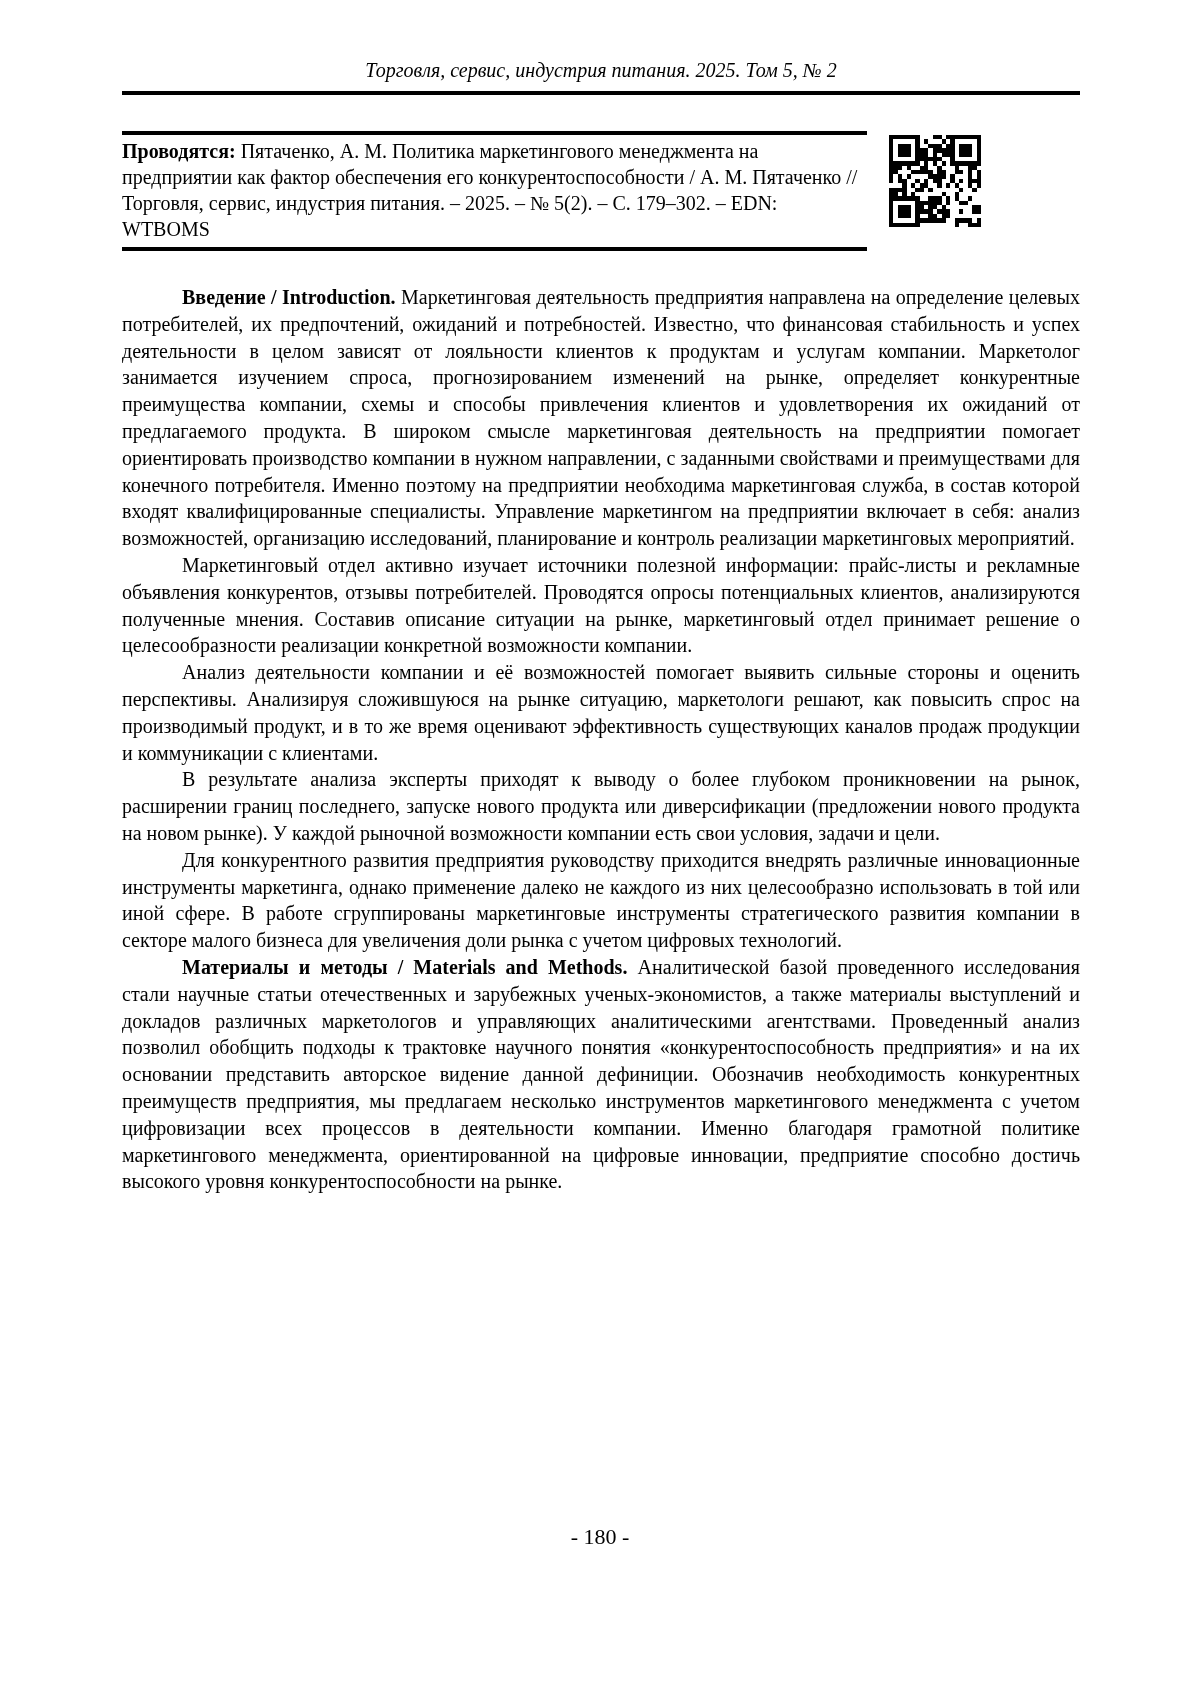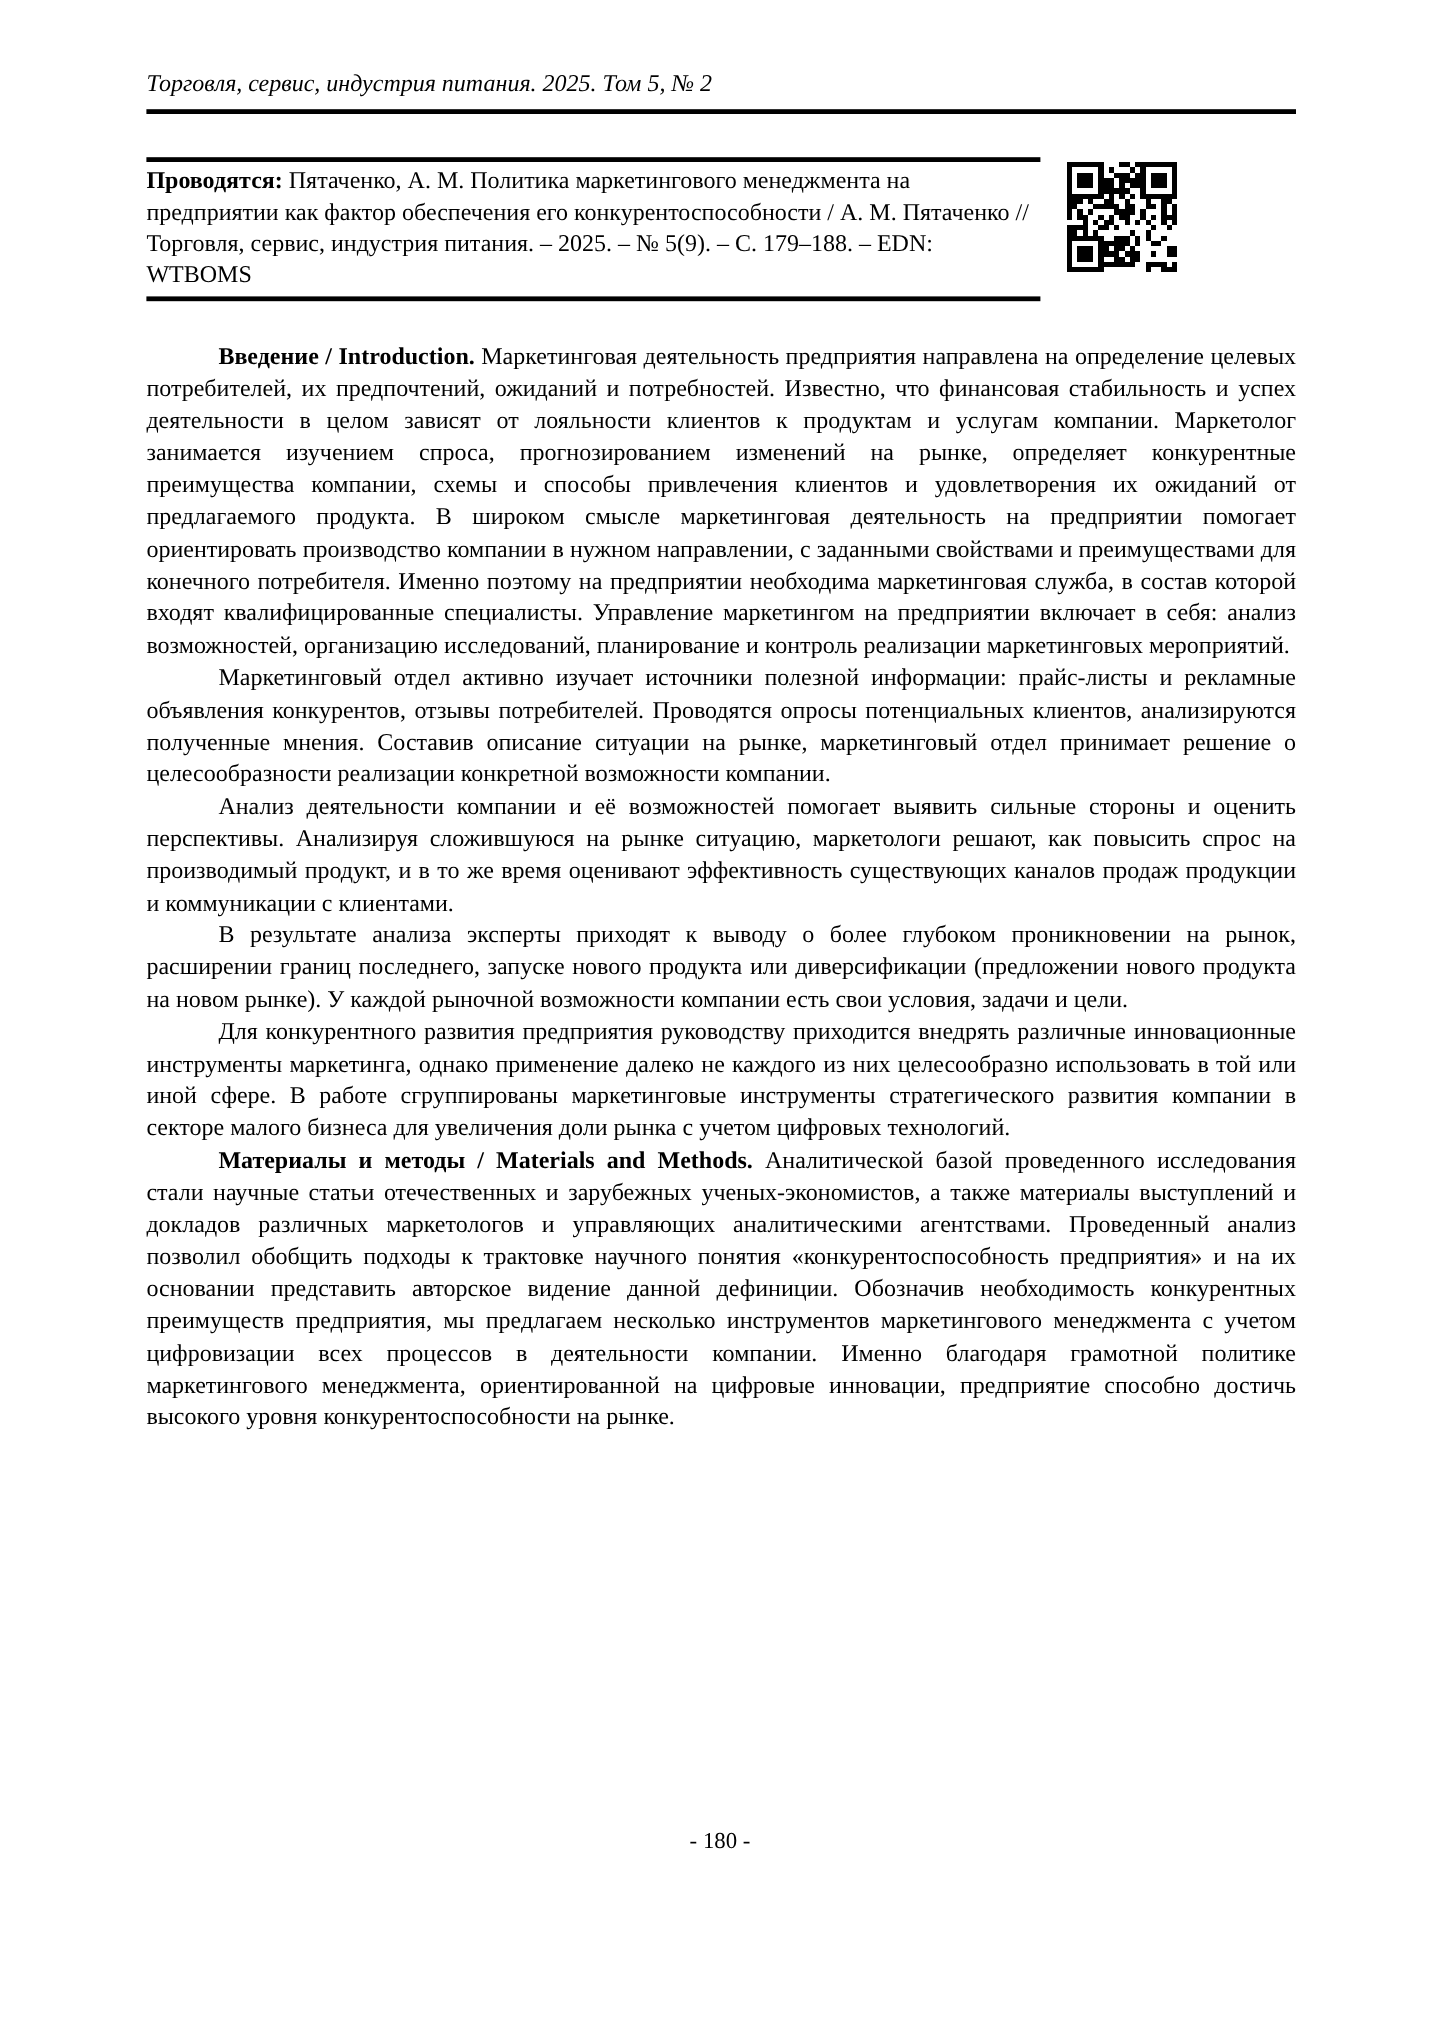--- a/index.html
+++ b/index.html
@@ -11,21 +11,21 @@
     overflow: hidden;
     font-family: "Liberation Serif", serif;
     color: #000;
   }
   .page {
     position: absolute;
     inset: 0;
     padding: 58px 120px 0 122px;
   }
   .journal-header {
-    text-align: left;
+    text-align: center;
     font-style: italic;
     font-size: 20px;
     line-height: 24px;
     padding-bottom: 9px;
   }
   .header-rule {
     height: 4px;
     background: #000;
   }
   .citation-row {
@@ -60,37 +60,37 @@
   .article-body p {
     text-indent: 60px;
   }
   .article-body b { font-weight: bold; }
   .page-footer {
     position: absolute;
     left: 0;
     right: 0;
     top: 1524px;
     text-align: center;
-    font-size: 19px;
+    font-size: 22px;
   }
 </style>
 </head>
 <body>
 
 <div class="page">
 
   <div class="journal-header">
     <span>Торговля, сервис, индустрия питания. 2025. Том 5, № 2</span>
   </div>
 
   <div class="header-rule"></div>
 
   <div class="citation-row">
     <div class="citation-box">
-      <p><b>Проводятся:</b> <span>Пятаченко, А. М. Политика маркетингового менеджмента на предприятии как фактор обеспечения его конкурентоспособности / А. М. Пятаченко // Торговля, сервис, индустрия питания. – 2025. – № 5(9). – С. 179–188. – EDN: WTBOMS</span></p>
+      <p><b>Проводятся:</b> <span>Пятаченко, А. М. Политика маркетингового менеджмента на предприятии как фактор обеспечения его конкурентоспособности / А. М. Пятаченко // Торговля, сервис, индустрия питания. – 2025. – № 5(2). – С. 179–302. – EDN: WTBOMS</span></p>
     </div>
     <div class="qr-wrap">
       <svg xmlns="http://www.w3.org/2000/svg" viewBox="0 0 21 21">
           <rect x="0" y="0" width="21" height="21" fill="#fff"></rect>
           <g fill="#000" shape-rendering="crispEdges">
             <rect x="0" y="0" width="1" height="1"></rect>
             <rect x="1" y="0" width="1" height="1"></rect>
             <rect x="2" y="0" width="1" height="1"></rect>
             <rect x="3" y="0" width="1" height="1"></rect>
             <rect x="4" y="0" width="1" height="1"></rect>

